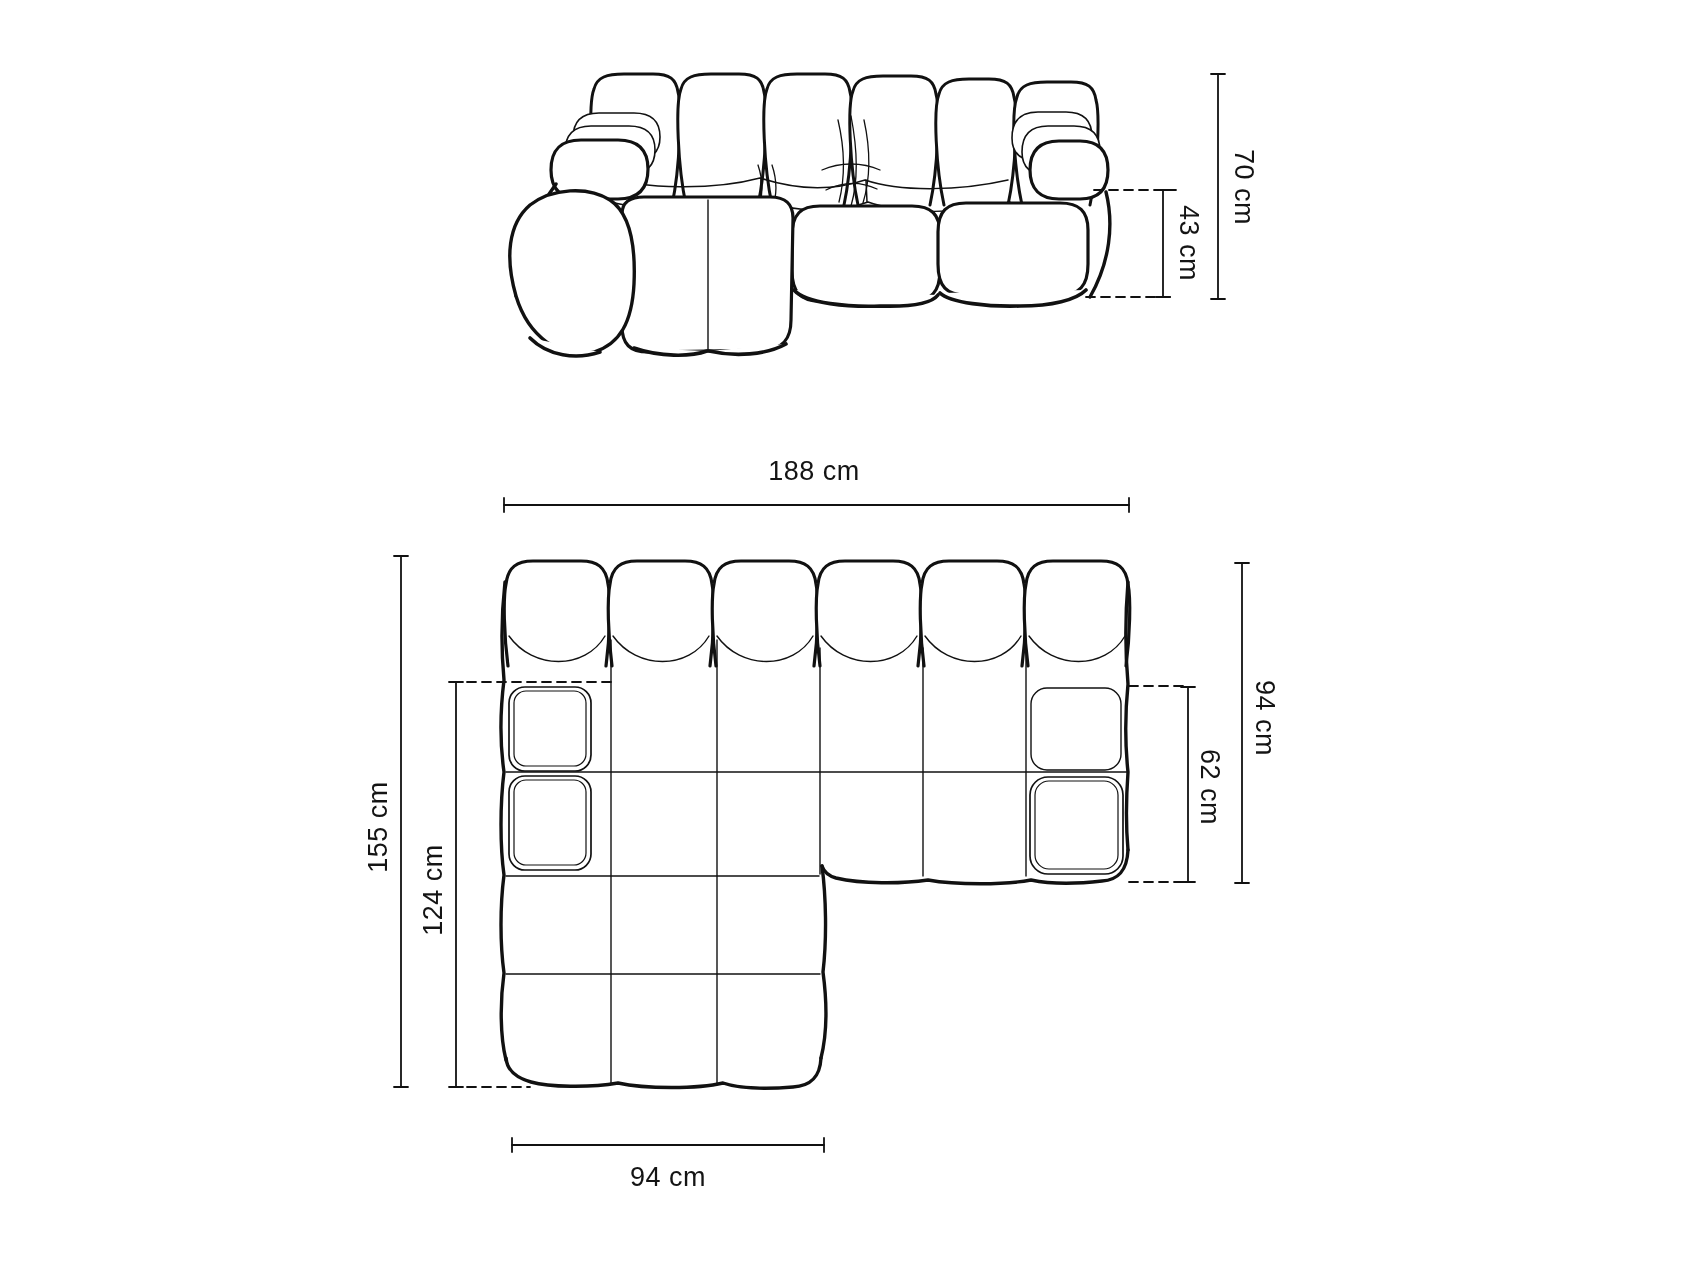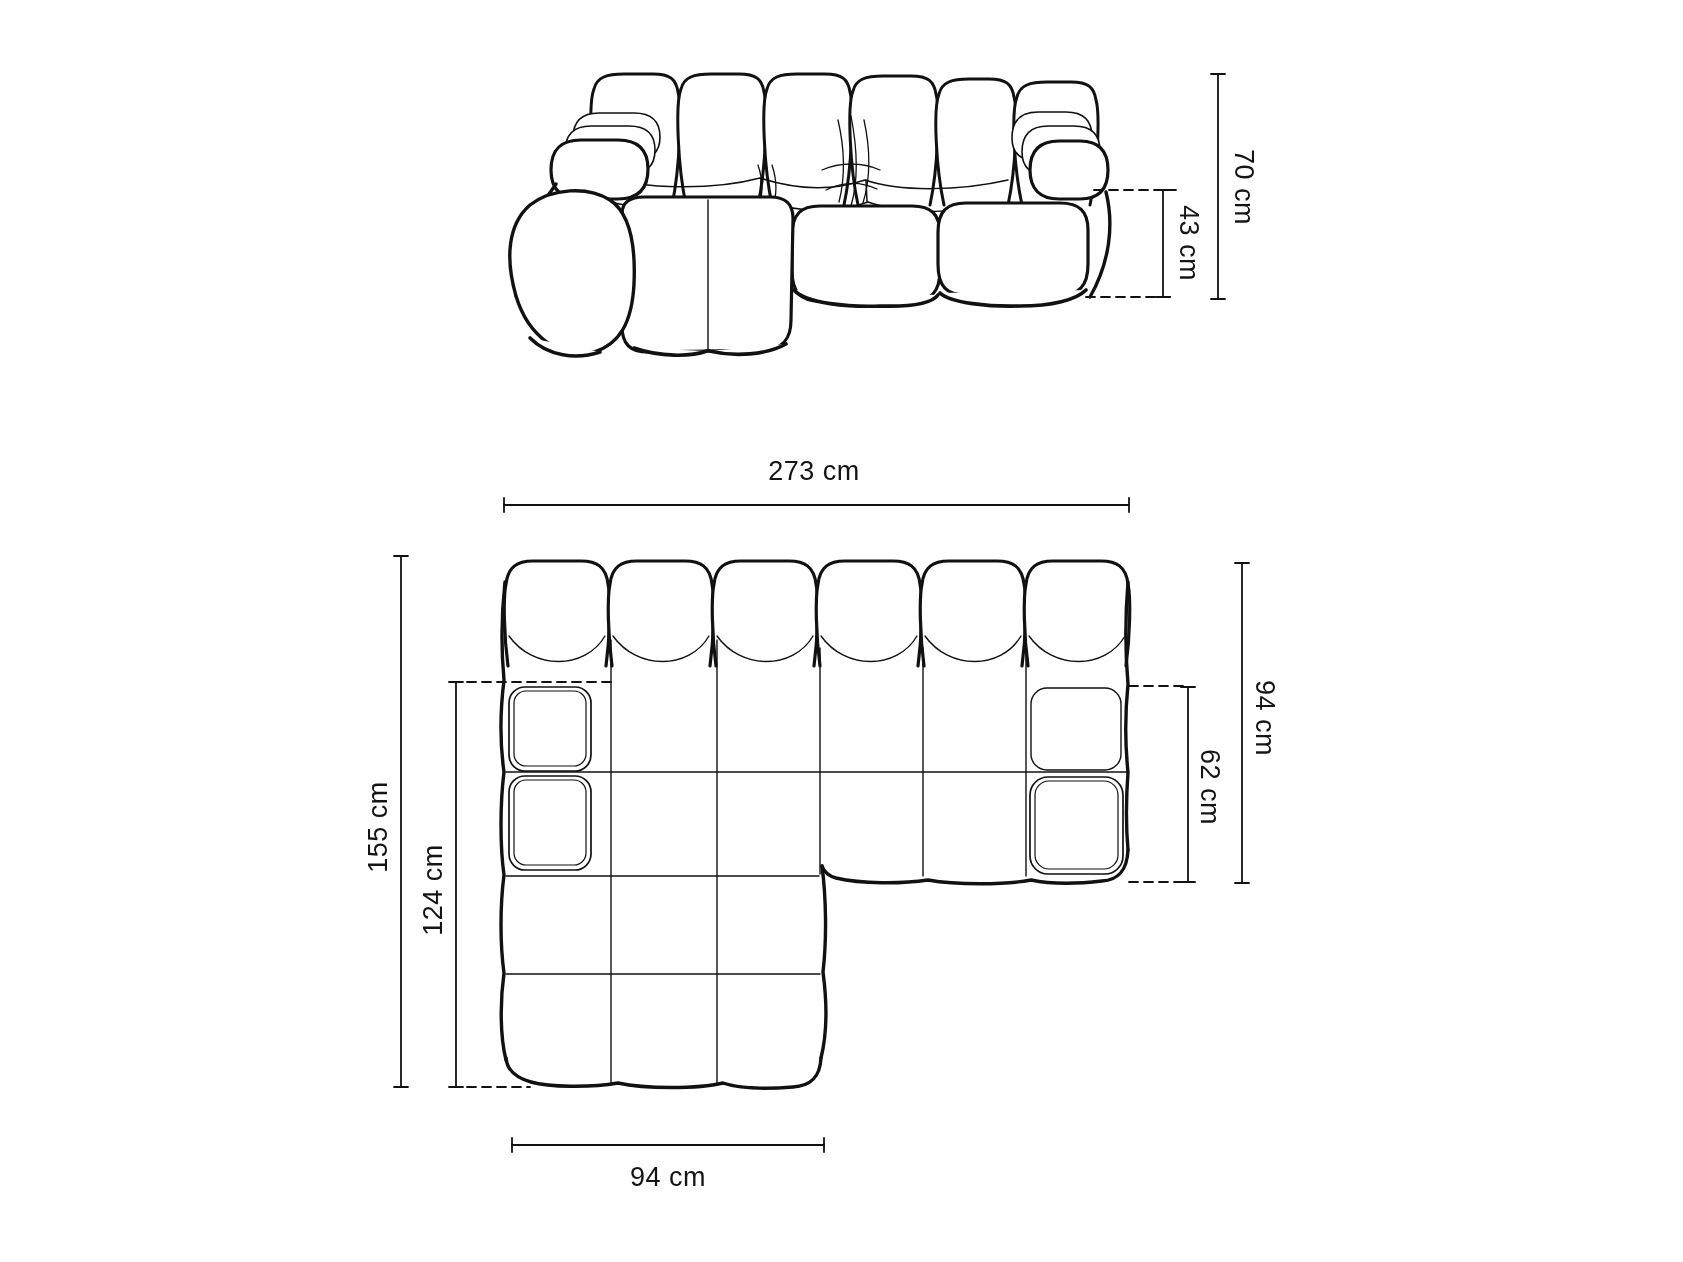--- a/index.html
+++ b/index.html
@@ -176,20 +176,20 @@
     <path d="M 1181,882 L 1195,882"></path>
 
     <path d="M 512,1145 L 824,1145"></path>
     <path d="M 512,1138 L 512,1152"></path>
     <path d="M 824,1138 L 824,1152"></path>
   </g>
 </svg>
 
   <span class="dim-label rot-cw" style="left:1243px; top:187px;">70 cm</span>
   <span class="dim-label rot-cw" style="left:1188px; top:243px;">43 cm</span>
-  <span class="dim-label" style="left:814px;  top:471px;">273 cm</span>
+  <span class="dim-label" style="left:814px;  top:471px;">188 cm</span>
   <span class="dim-label rot-cw" style="left:1264px; top:718px;">94 cm</span>
   <span class="dim-label rot-cw" style="left:1209px; top:787px;">62 cm</span>
   <span class="dim-label rot-ccw" style="left:378px;  top:827px;">155 cm</span>
   <span class="dim-label rot-ccw" style="left:433px;  top:890px;">124 cm</span>
   <span class="dim-label" style="left:668px;  top:1177px;">94 cm</span>
 
 </div>
 
 </body></html>

